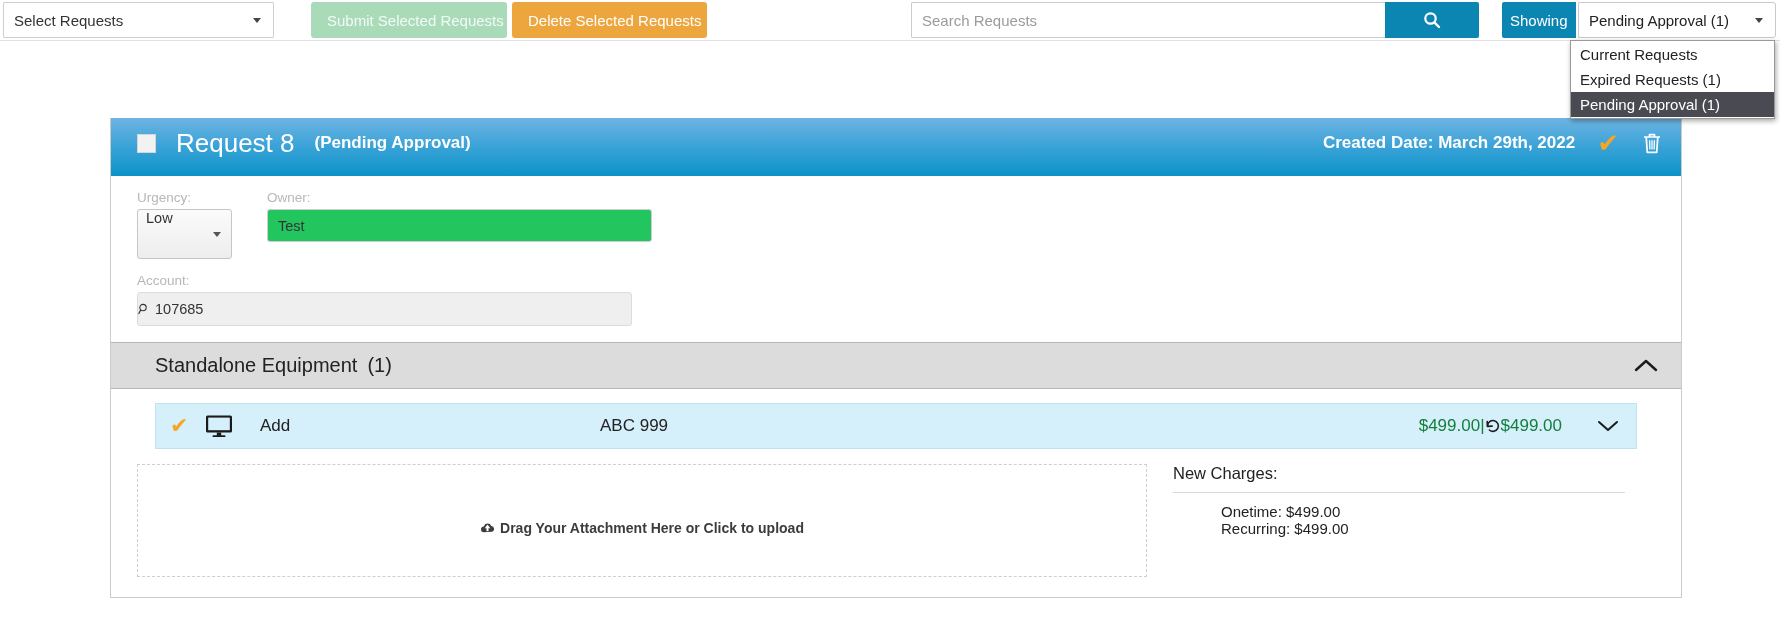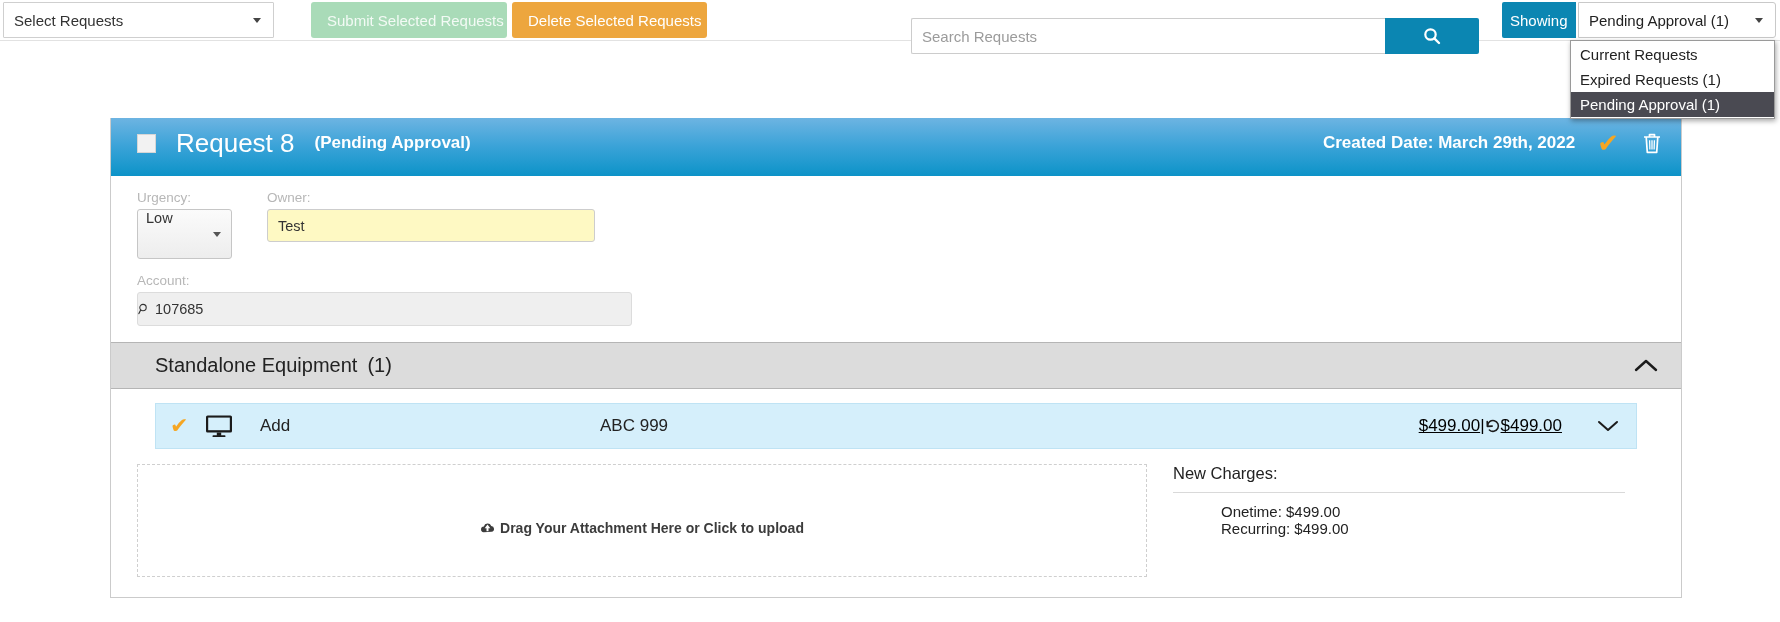--- a/index.html
+++ b/index.html
@@ -54,21 +54,21 @@
     left: 311px; width: 196px;
     background: #a9dbb8;
     color: #f3faf5;
   }
   .btn-delete {
     left: 512px; width: 195px;
     background: #eda63e;
   }
 
   .search-wrap {
-    position: absolute; left: 911px; top: 18px;
+    position: absolute; left: 911px; top: 2px;
     width: 568px; height: 36px;
     display: flex;
   }
   .search-input {
     flex: 1; height: 36px;
     border: 1px solid #cccccc;
     border-right: none;
     border-radius: 2px 0 0 2px;
     padding: 0 10px;
     font-size: 15px;
@@ -229,22 +229,22 @@
   .urgency-select .caret {
     position: absolute; right: 10px; top: 50%;
     margin-top: -2px;
     width: 0; height: 0;
     border-left: 4px solid transparent;
     border-right: 4px solid transparent;
     border-top: 5px solid #555;
   }
   .owner-box { margin-left: 35px; width: 320px; }
   .owner-input {
-    width: 328px; height: 33px;
-    background: #fef9c3;
+    width: 385px; height: 33px;
+    background: #22c55e;
     border: 1px solid #cdcdcd;
     border-radius: 3px;
     padding: 0 10px;
     font-size: 14.5px;
     color: #333;
     font-family: "Liberation Sans", sans-serif;
   }
 
   .row2 { display: flex; align-items: flex-start; margin-top: 14px; }
   .account-box { width: 495px; }
@@ -314,24 +314,23 @@
   .eq-action {
     font-size: 17px; color: #222;
     width: 340px;
   }
   .eq-name {
     font-size: 17px; color: #222;
     flex: 1;
     text-align: left;
   }
   .eq-price {
-    font-size: 17px; color: #000000;
+    font-size: 17px; color: #15803d;
     display: flex; align-items: center; 
     white-space: nowrap;
-    text-decoration: underline;
   }
   .eq-chev { margin-left: 34px; display:flex; align-items:center; }
 
   
   .bottom {
     display: flex;
     padding: 15px 26px 20px 26px;
   }
   .dropzone {
     width: 1010px; height: 113px;

